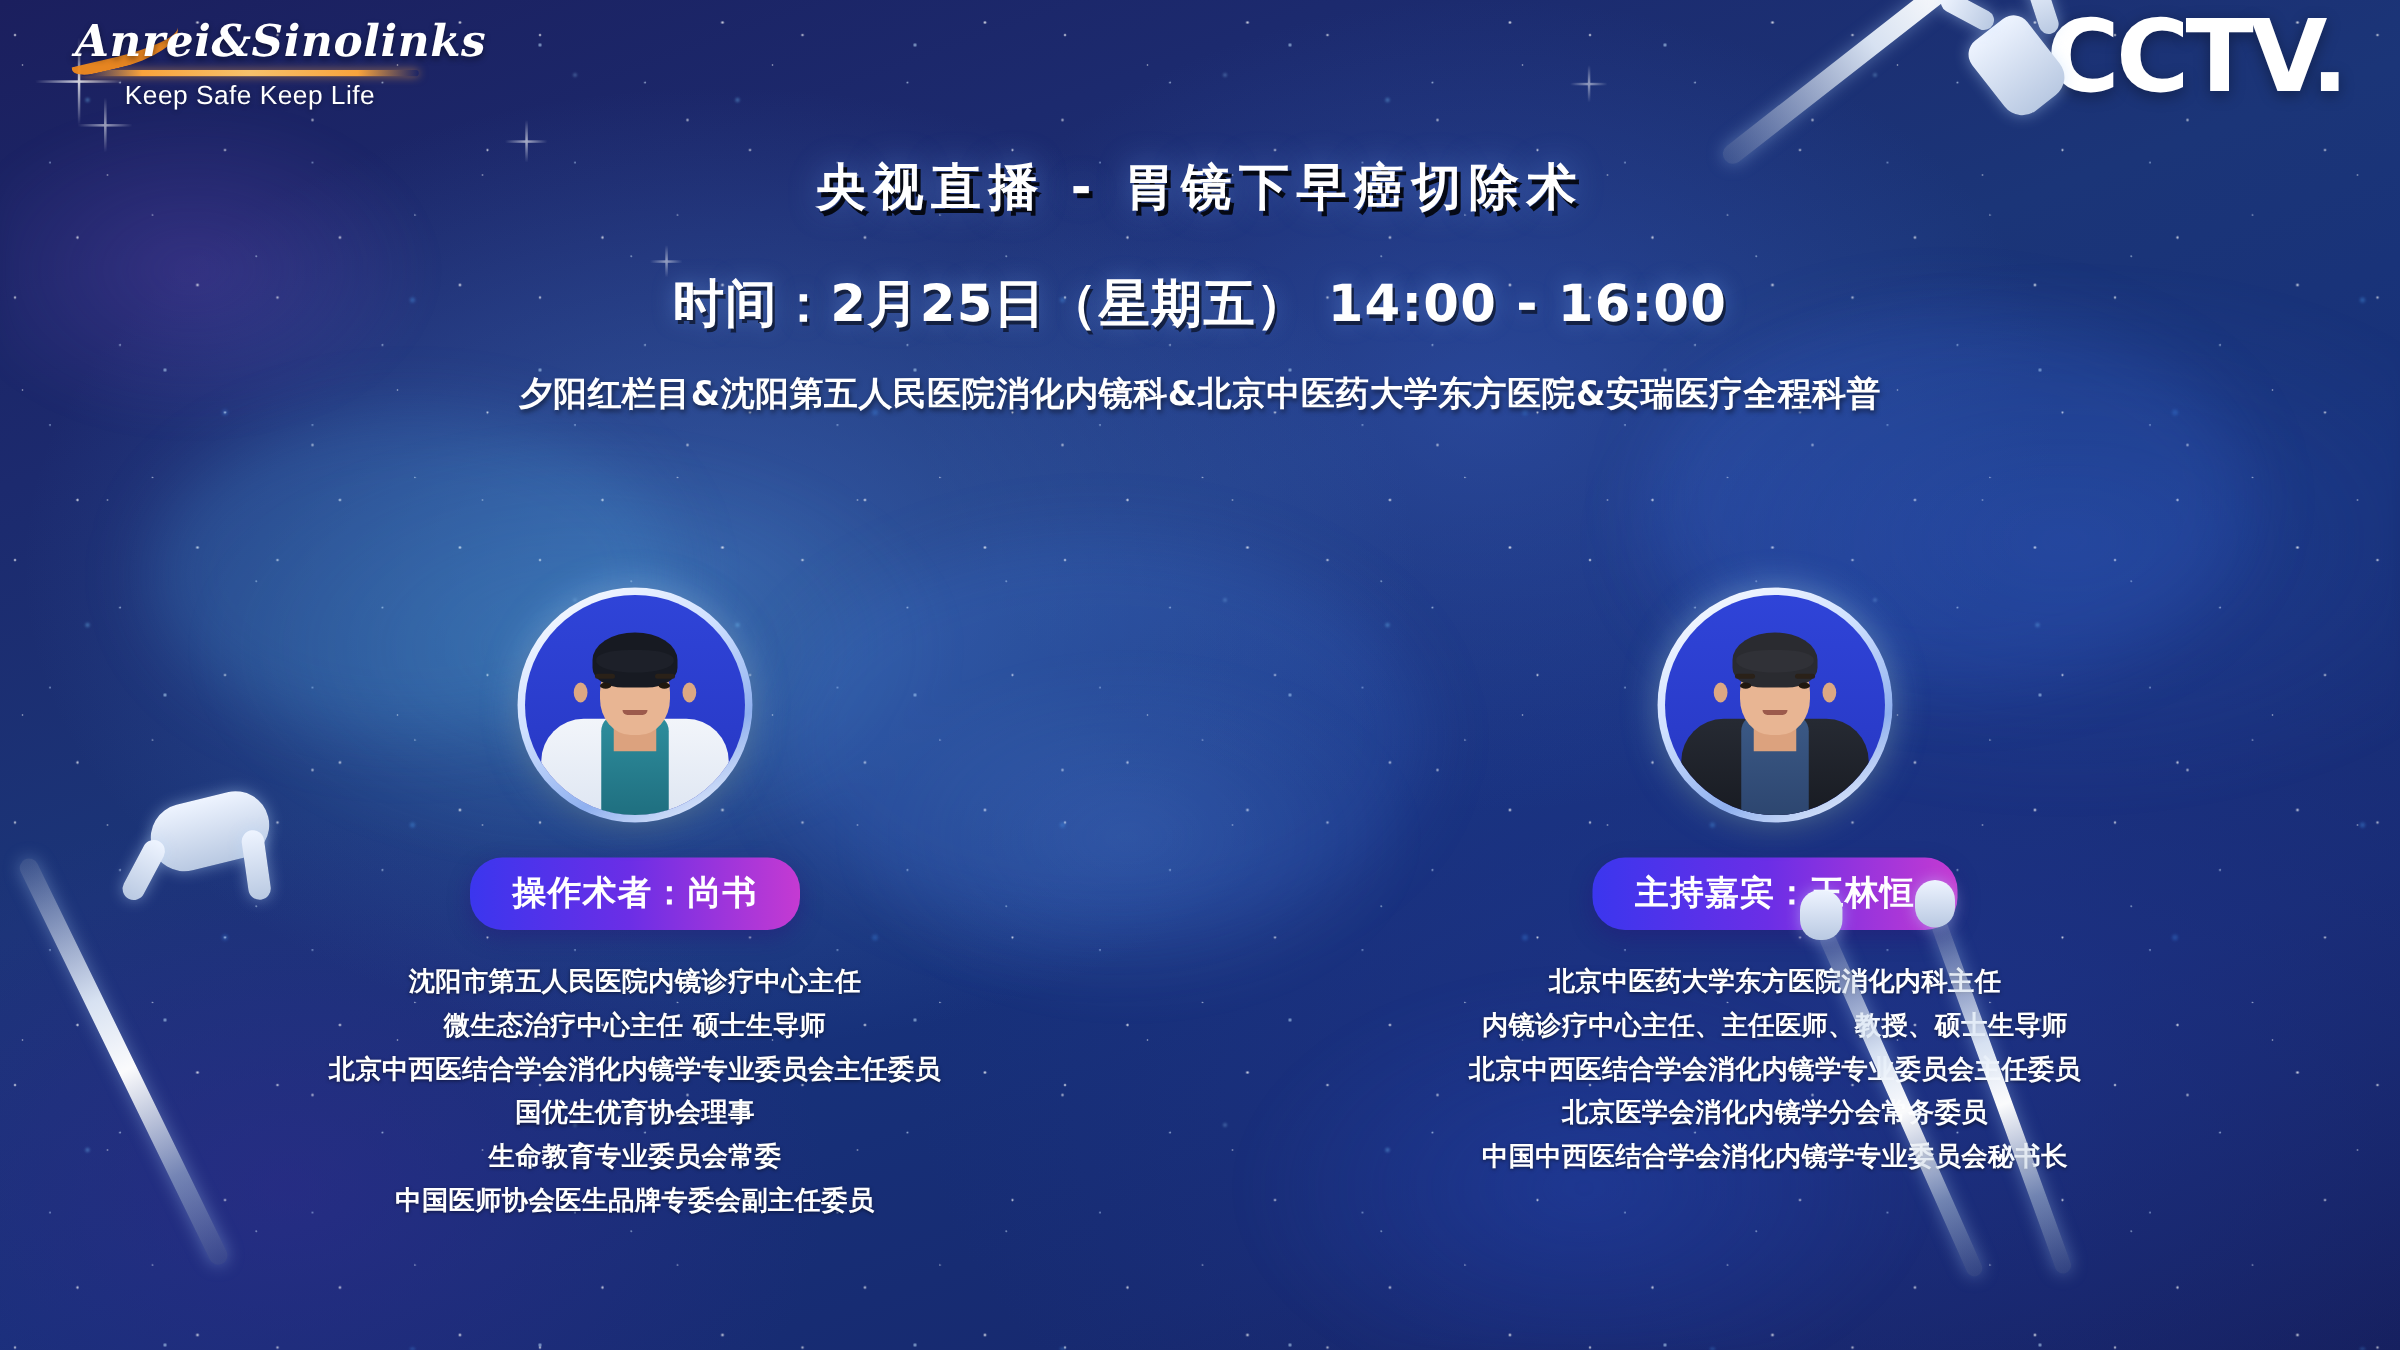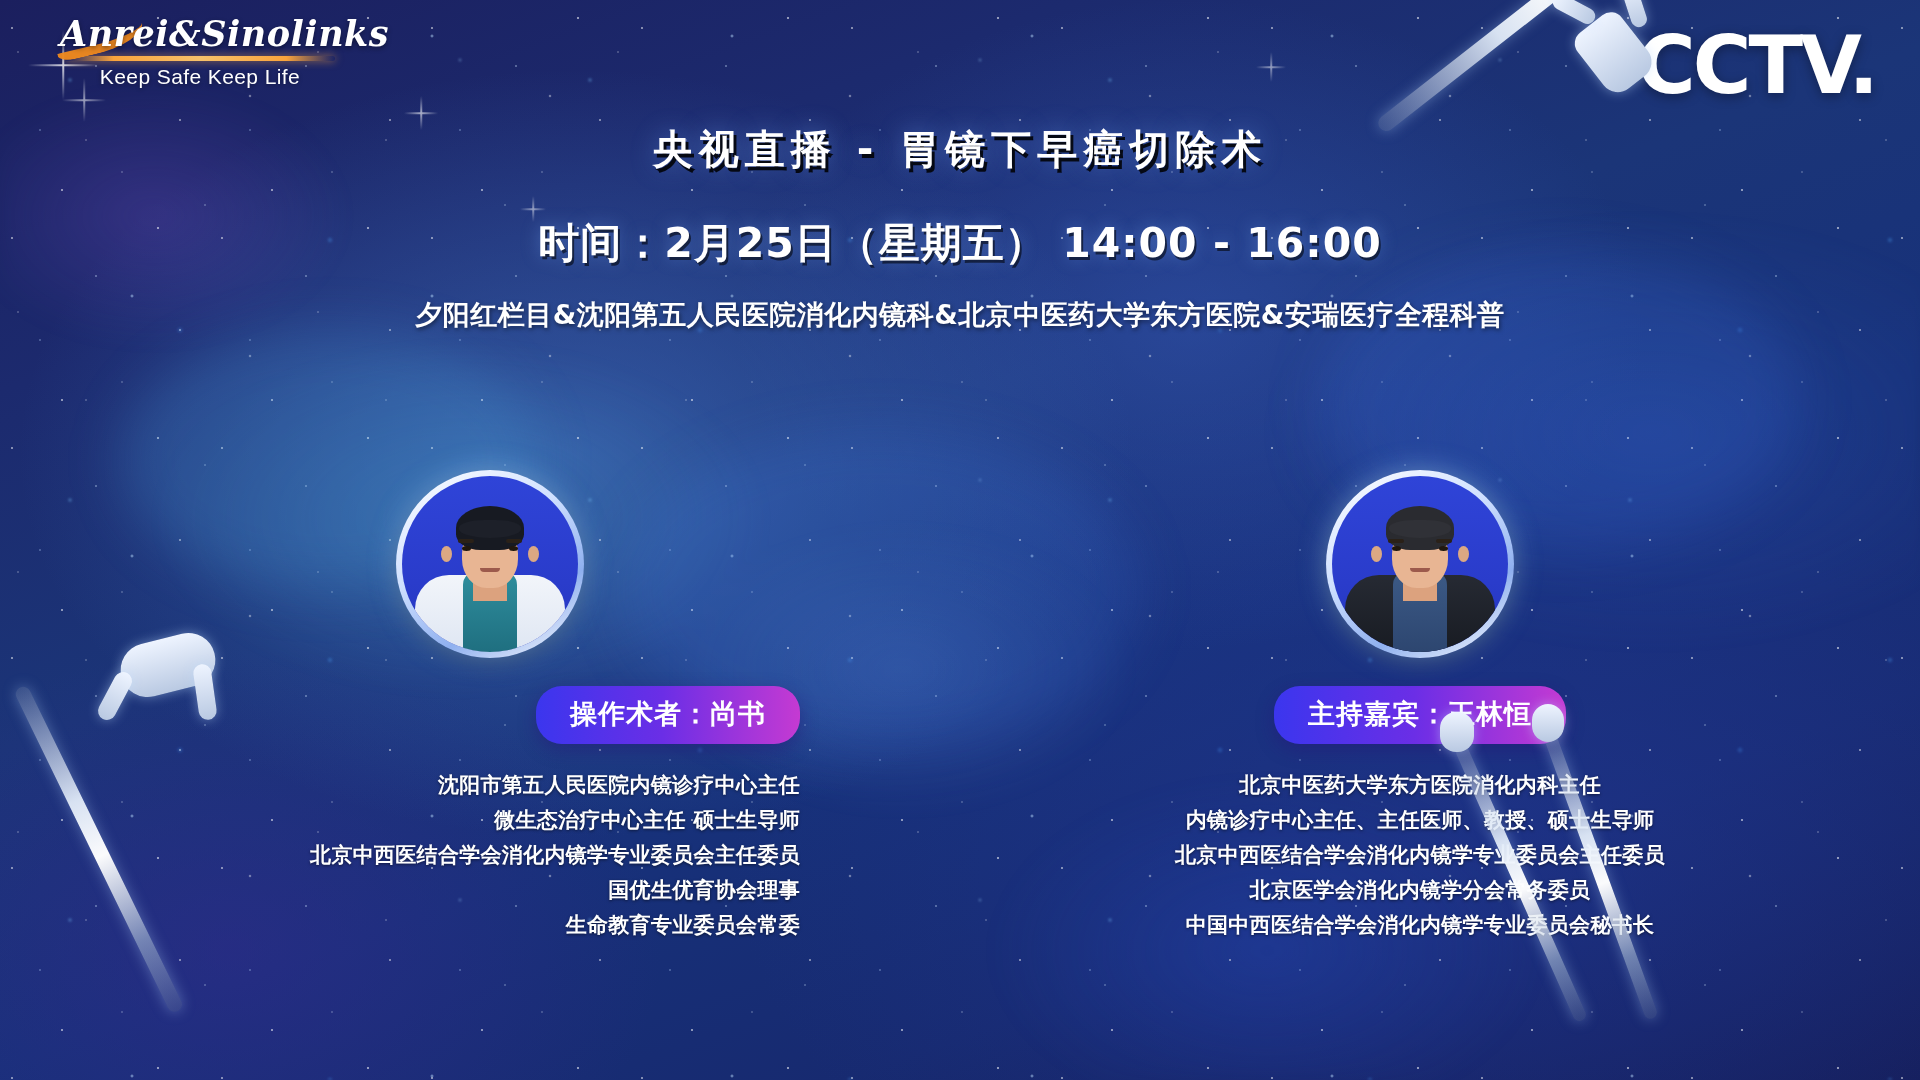--- a/index.html
+++ b/index.html
@@ -64,41 +64,41 @@
     font-size:35px;font-weight:bold;font-style:italic;color:#ffffff;letter-spacing:.5px;
     text-shadow:0 2px 5px rgba(0,0,0,.45);line-height:1;white-space:nowrap;}
   .brand-swoosh{position:absolute;left:-6px;top:2px;width:90px;height:26px;
     border-bottom:9px solid #F08A1E;border-radius:0 0 60% 20%;transform:rotate(-13deg);opacity:.95;}
   .brand-rule{margin:5px auto 4px;width:270px;height:5px;
     background:linear-gradient(to right,rgba(240,138,30,0) 0%,#F9A33C 18%,#F6C16B 50%,#F9A33C 82%,rgba(240,138,30,0) 100%);
     border-radius:3px;box-shadow:0 0 8px rgba(249,163,60,.6);}
   .brand-tag{display:block;font-size:21px;color:#ffffff;letter-spacing:.4px;font-weight:500;
     text-shadow:0 1px 4px rgba(0,0,0,.4);}
 
-  #cctv{position:absolute;right:44px;top:26px;font-family:"DejaVu Sans",sans-serif;
+  #cctv{position:absolute;right:44px;top:6px;font-family:"DejaVu Sans",sans-serif;
     font-size:80px;font-weight:bold;color:#ffffff;letter-spacing:-3px;line-height:1;
     text-shadow:0 3px 12px rgba(0,0,0,.35);}
 
   
   #main-title{position:absolute;left:0;right:0;top:122px;text-align:center;
     font-family:"DejaVu Sans","Liberation Sans",sans-serif;font-size:40px;font-weight:bold;
     color:#ffffff;letter-spacing:6px;white-space:nowrap;
     text-shadow:3px 4px 0 rgba(0,0,0,.85), 0 0 26px rgba(120,170,255,.45);}
   #time-line{position:absolute;left:0;right:0;top:216px;text-align:center;
     font-family:"DejaVu Sans","Liberation Sans",sans-serif;font-size:41px;font-weight:bold;
     color:#ffffff;letter-spacing:1px;white-space:nowrap;
     text-shadow:2px 3px 0 rgba(0,0,0,.55), 0 0 18px rgba(130,180,255,.4);}
   #orgs-line{position:absolute;left:0;right:0;top:297px;text-align:center;
     font-family:"DejaVu Sans","Liberation Sans",sans-serif;font-size:27px;font-weight:bold;
     color:#ffffff;letter-spacing:.5px;white-space:nowrap;
     text-shadow:1px 2px 4px rgba(0,0,0,.5);}
 
   
   .speaker{position:absolute;top:470px;width:620px;text-align:center;}
-  #speaker-left{left:180px;text-align:right;}
+  #speaker-left{left:198px;}
   #speaker-right{left:1110px;}
 
   .avatar-ring{position:relative;width:176px;height:176px;margin:0 auto;border-radius:50%;
     padding:6px;background:linear-gradient(150deg,#ffffff 0%,#cfe0ff 40%,#8fb0ef 70%,#ffffff 100%);
     box-shadow:0 0 26px rgba(150,200,255,.55),0 6px 18px rgba(0,0,0,.35);}
   .avatar{position:relative;width:100%;height:100%;border-radius:50%;overflow:hidden;
     background:linear-gradient(180deg,#2F44D8 0%,#2A3CCB 60%,#2536BE 100%);}
   .av-head{position:absolute;left:50%;top:26%;width:56px;height:66px;margin-left:-28px;
     border-radius:48% 48% 44% 44%;background:#E8B593;}
   .av-hair{position:absolute;left:50%;top:17%;width:68px;height:44px;margin-left:-34px;
@@ -201,20 +201,21 @@
         <div class="av-mouth"></div>
       </div>
     </div>
     <div class="badge">操作术者：尚书</div>
     <div class="creds">
       <div class="cred-line">沈阳市第五人民医院内镜诊疗中心主任</div>
       <div class="cred-line">微生态治疗中心主任 硕士生导师</div>
       <div class="cred-line">北京中西医结合学会消化内镜学专业委员会主任委员</div>
       <div class="cred-line">国优生优育协会理事</div>
       <div class="cred-line">生命教育专业委员会常委</div>
+      <div class="cred-line">中国医师协会医生品牌专委会副主任委员</div>
     </div>
   </div>
 
   <div class="speaker" id="speaker-right">
     <div class="avatar-ring">
       <div class="avatar">
         <div class="av-body suit"></div>
         <div class="av-inner inner-shirt"></div>
         <div class="av-neck"></div>
         <div class="av-head"></div>

